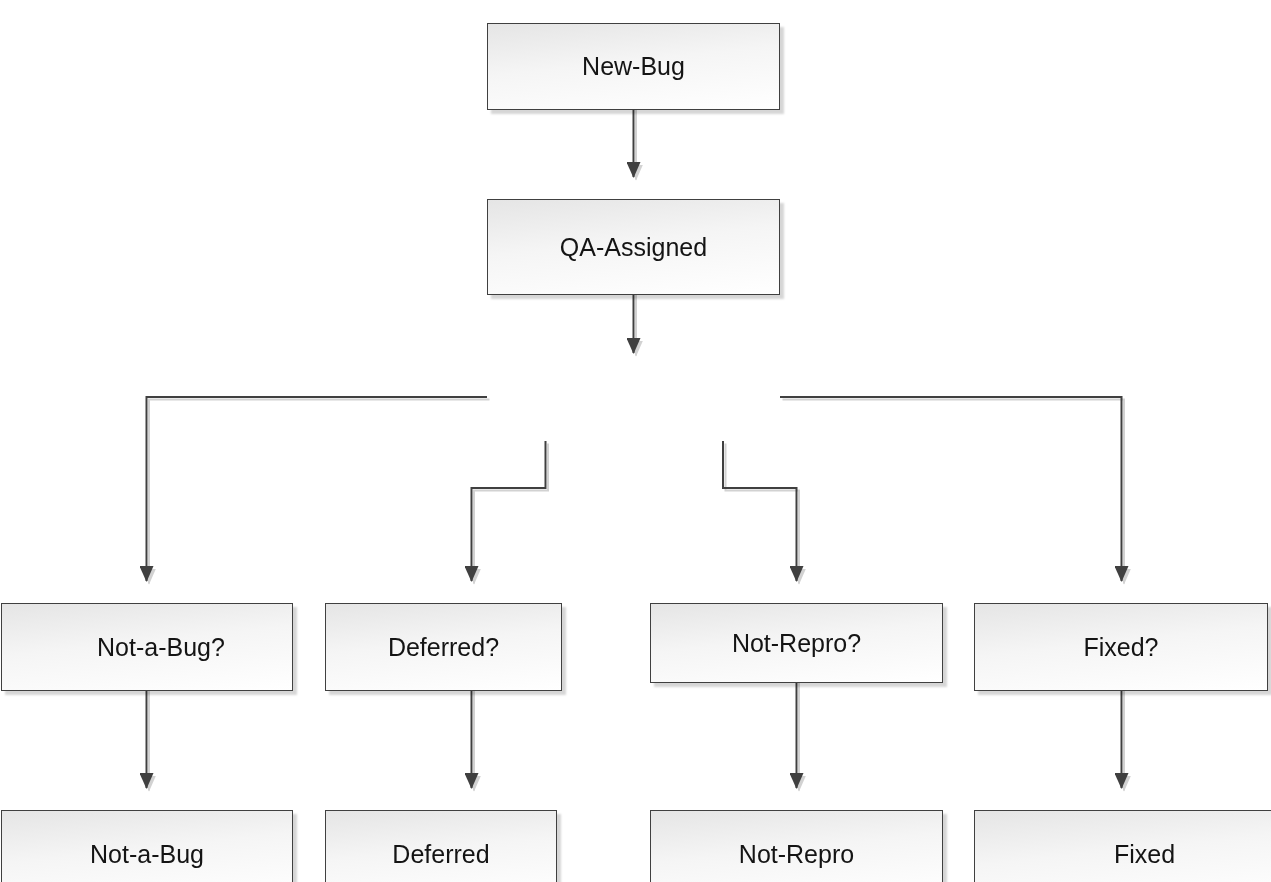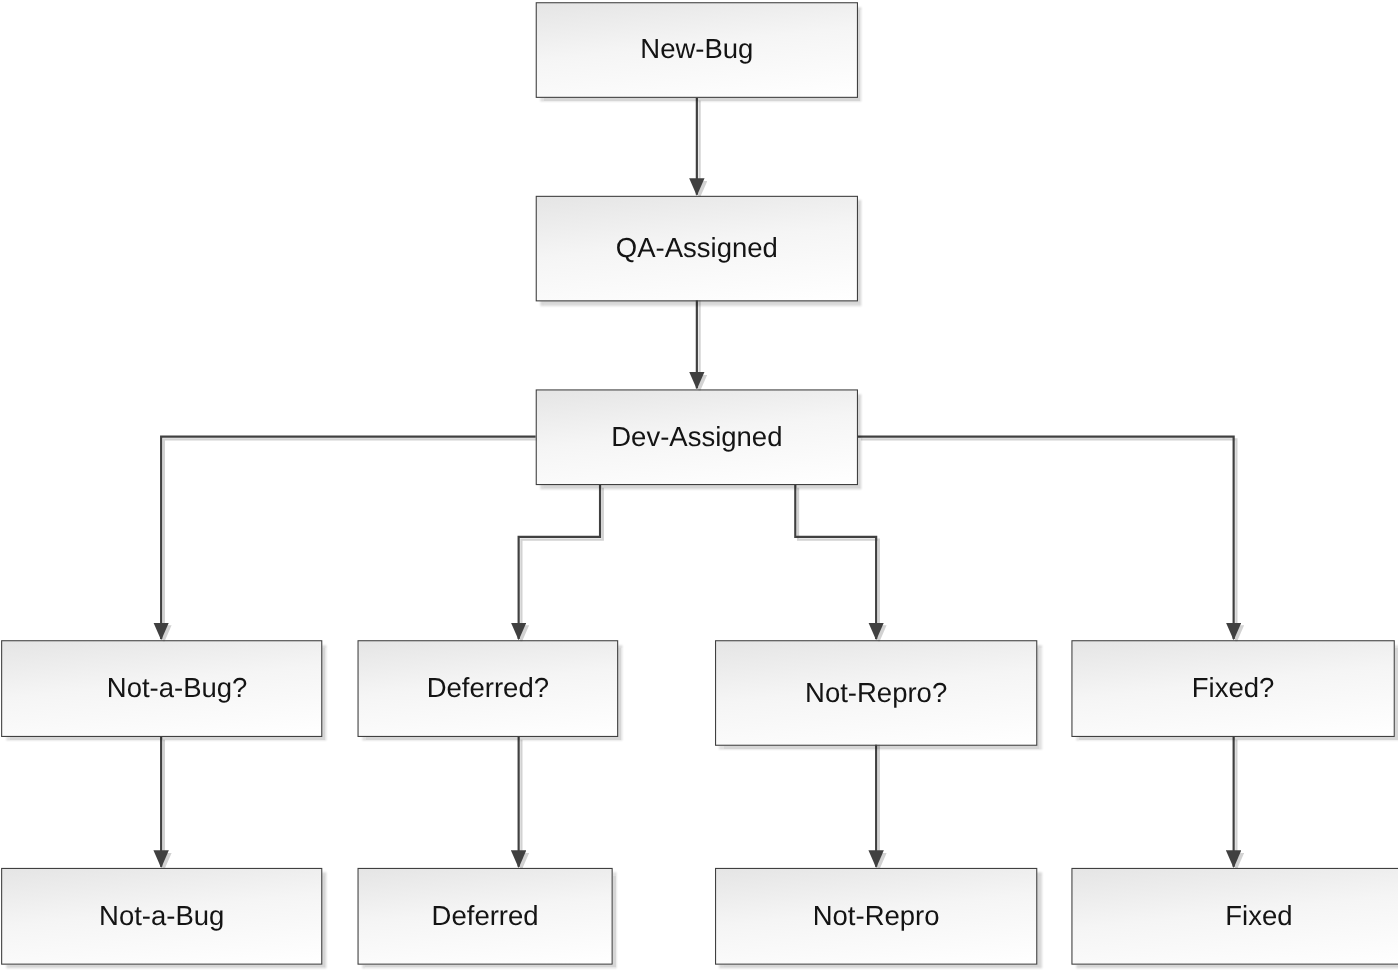--- a/index.html
+++ b/index.html
@@ -7,21 +7,21 @@
        font-family:"Liberation Sans", sans-serif;}
   #diagram{position:relative;width:1271px;height:882px;}
   #edge-layer{position:absolute;left:0;top:0;width:1271px;height:882px;}
   .node{
     position:absolute;
     box-sizing:border-box;
     border:1.5px solid #404040;
     background:linear-gradient(174deg,#e5e5e5 0%,#f5f5f5 45%,#ffffff 100%);
     box-shadow:4px 4px 2px rgba(0,0,0,0.16);
     display:flex;align-items:center;justify-content:center;
-    font-size:25px;color:#141414;
+    font-size:25px;color:#141414;margin-top:21px;
   }
   .node-label{white-space:nowrap;}
 </style>
 </head>
 <body>
 
 <div id="diagram">
 
   <svg id="edge-layer" xmlns="http://www.w3.org/2000/svg" width="1271" height="882" viewBox="0 0 1271 882">
     <defs>
@@ -57,30 +57,27 @@
         <polyline points="1121.5,670 1121.5,788" fill="none" stroke="#404040" stroke-width="2" marker-end="url(#arrow)"></polyline>
       </g>
   </svg>
 
   <div class="node" style="left: 487px; top: 2px; width: 293px; height: 87px;">
     <span class="node-label">New-Bug</span>
   </div>
   <div class="node" style="left: 487px; top: 178px; width: 293px; height: 96px;">
     <span class="node-label">QA-Assigned</span>
   </div>
-  <div class="node" style="left: 487px; top: 354px; width: 293px; height: 87px;">
-    <span class="node-label">Dev-Assigned</span>
-  </div>
   <div class="node" style="left: 1px; top: 582px; width: 292px; height: 88px; padding-left: 28px;">
     <span class="node-label">Not-a-Bug?</span>
   </div>
   <div class="node" style="left: 325px; top: 582px; width: 237px; height: 88px;">
     <span class="node-label">Deferred?</span>
   </div>
-  <div class="node" style="left: 650px; top: 582px; width: 293px; height: 96px;">
+  <div class="node" style="left: 650px; top: 582px; width: 293px; height: 80px;">
     <span class="node-label">Not-Repro?</span>
   </div>
   <div class="node" style="left: 974px; top: 582px; width: 294px; height: 88px;">
     <span class="node-label">Fixed?</span>
   </div>
   <div class="node" style="left: 1px; top: 789px; width: 292px; height: 88px;">
     <span class="node-label">Not-a-Bug</span>
   </div>
   <div class="node" style="left: 325px; top: 789px; width: 232px; height: 88px;">
     <span class="node-label">Deferred</span>

